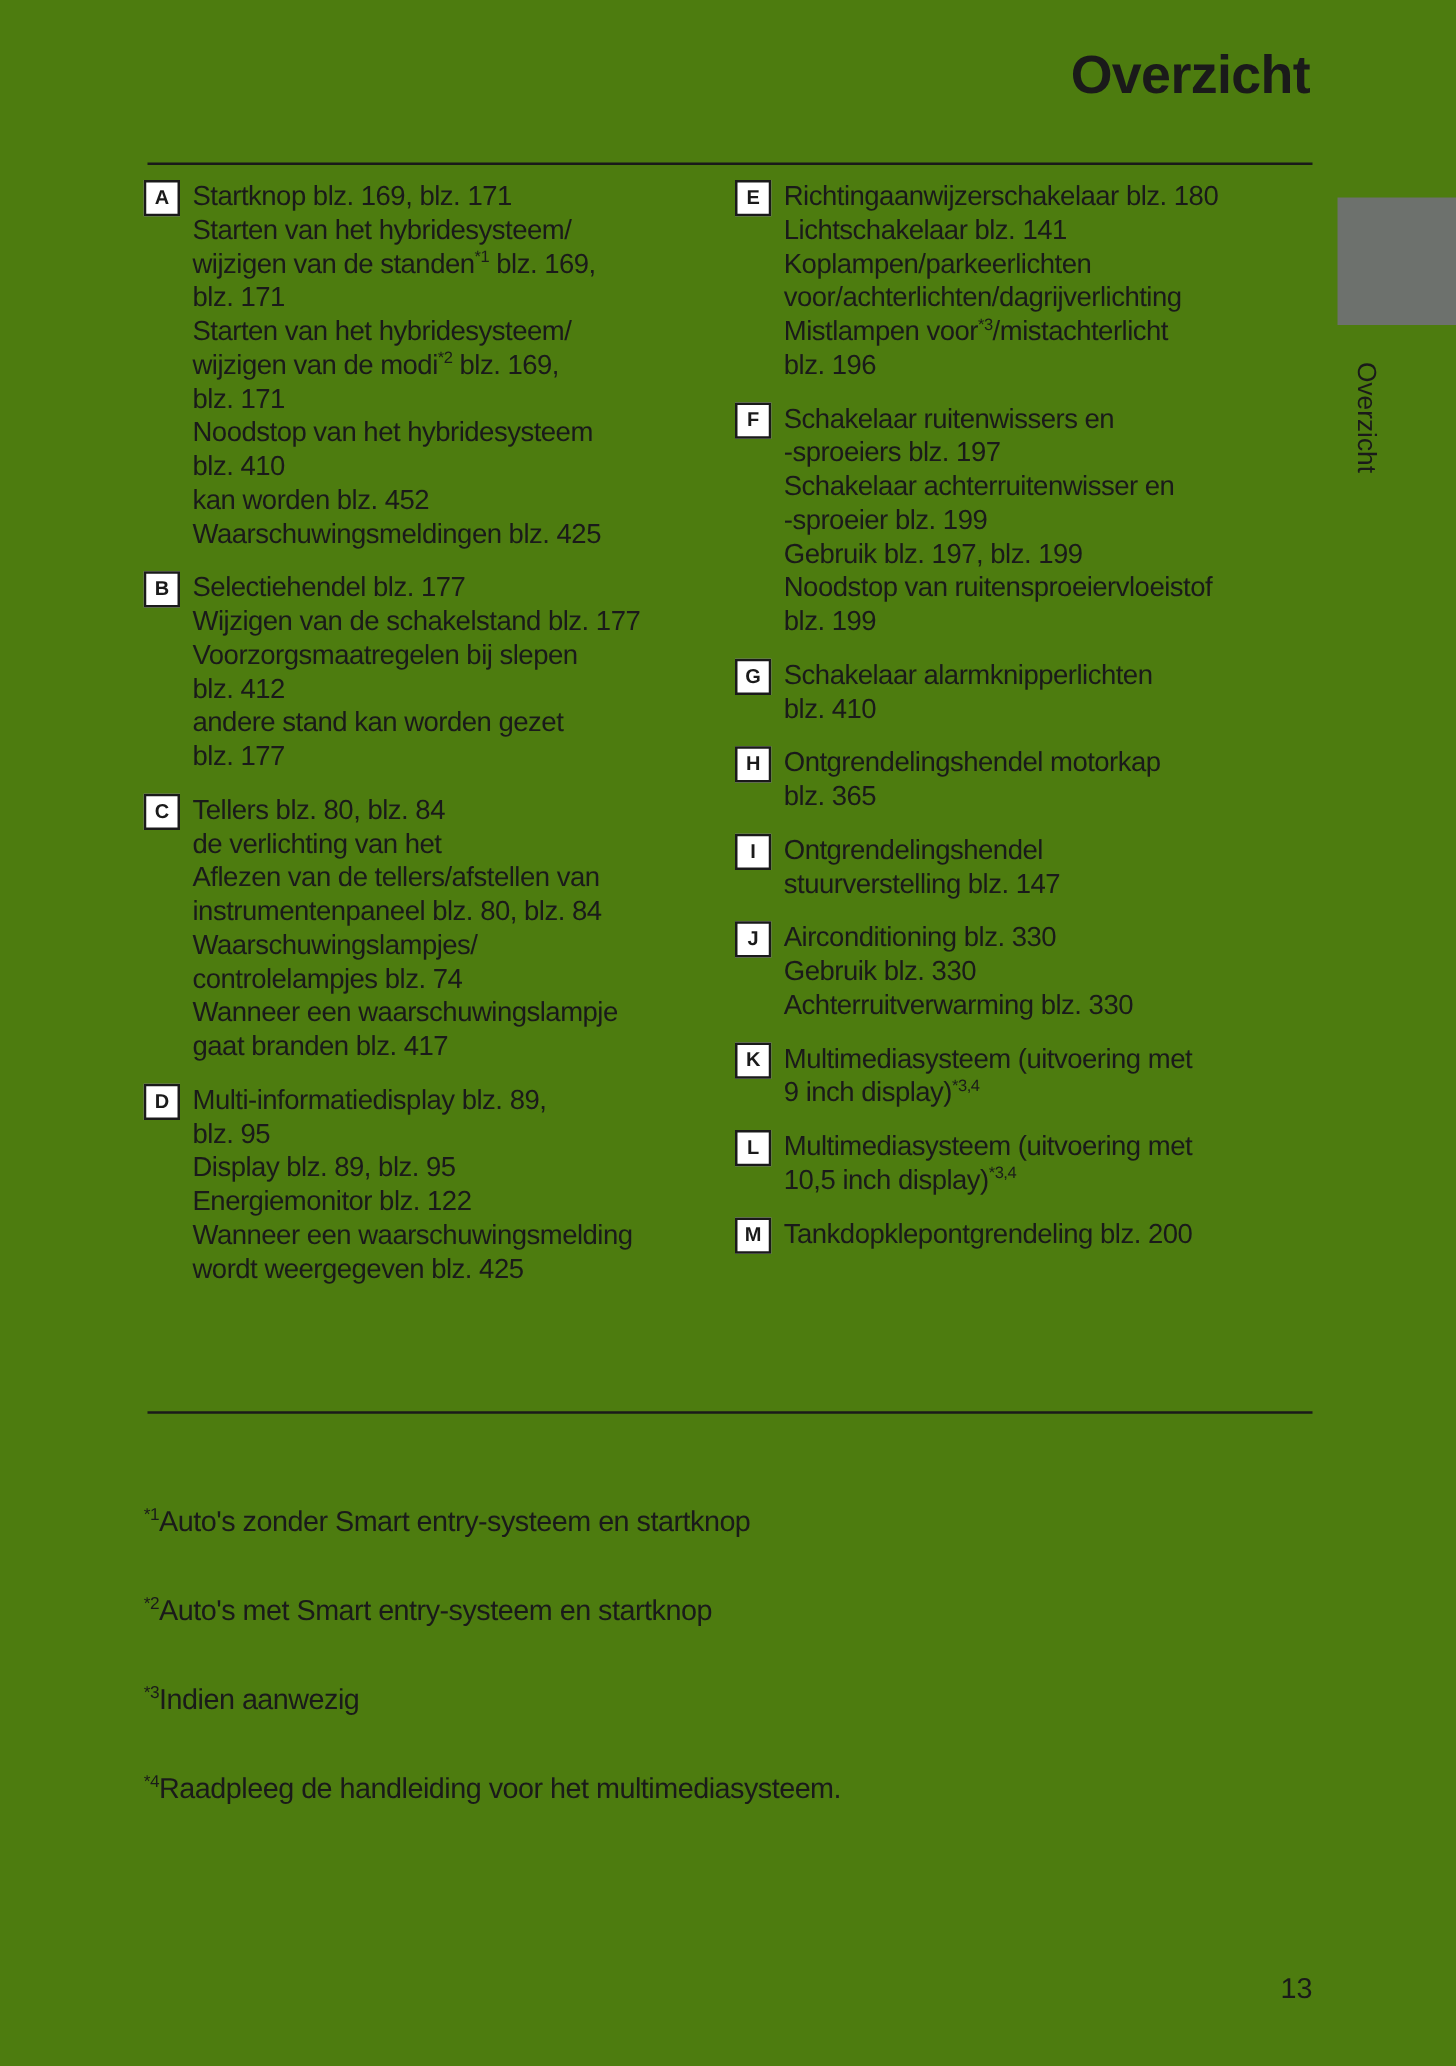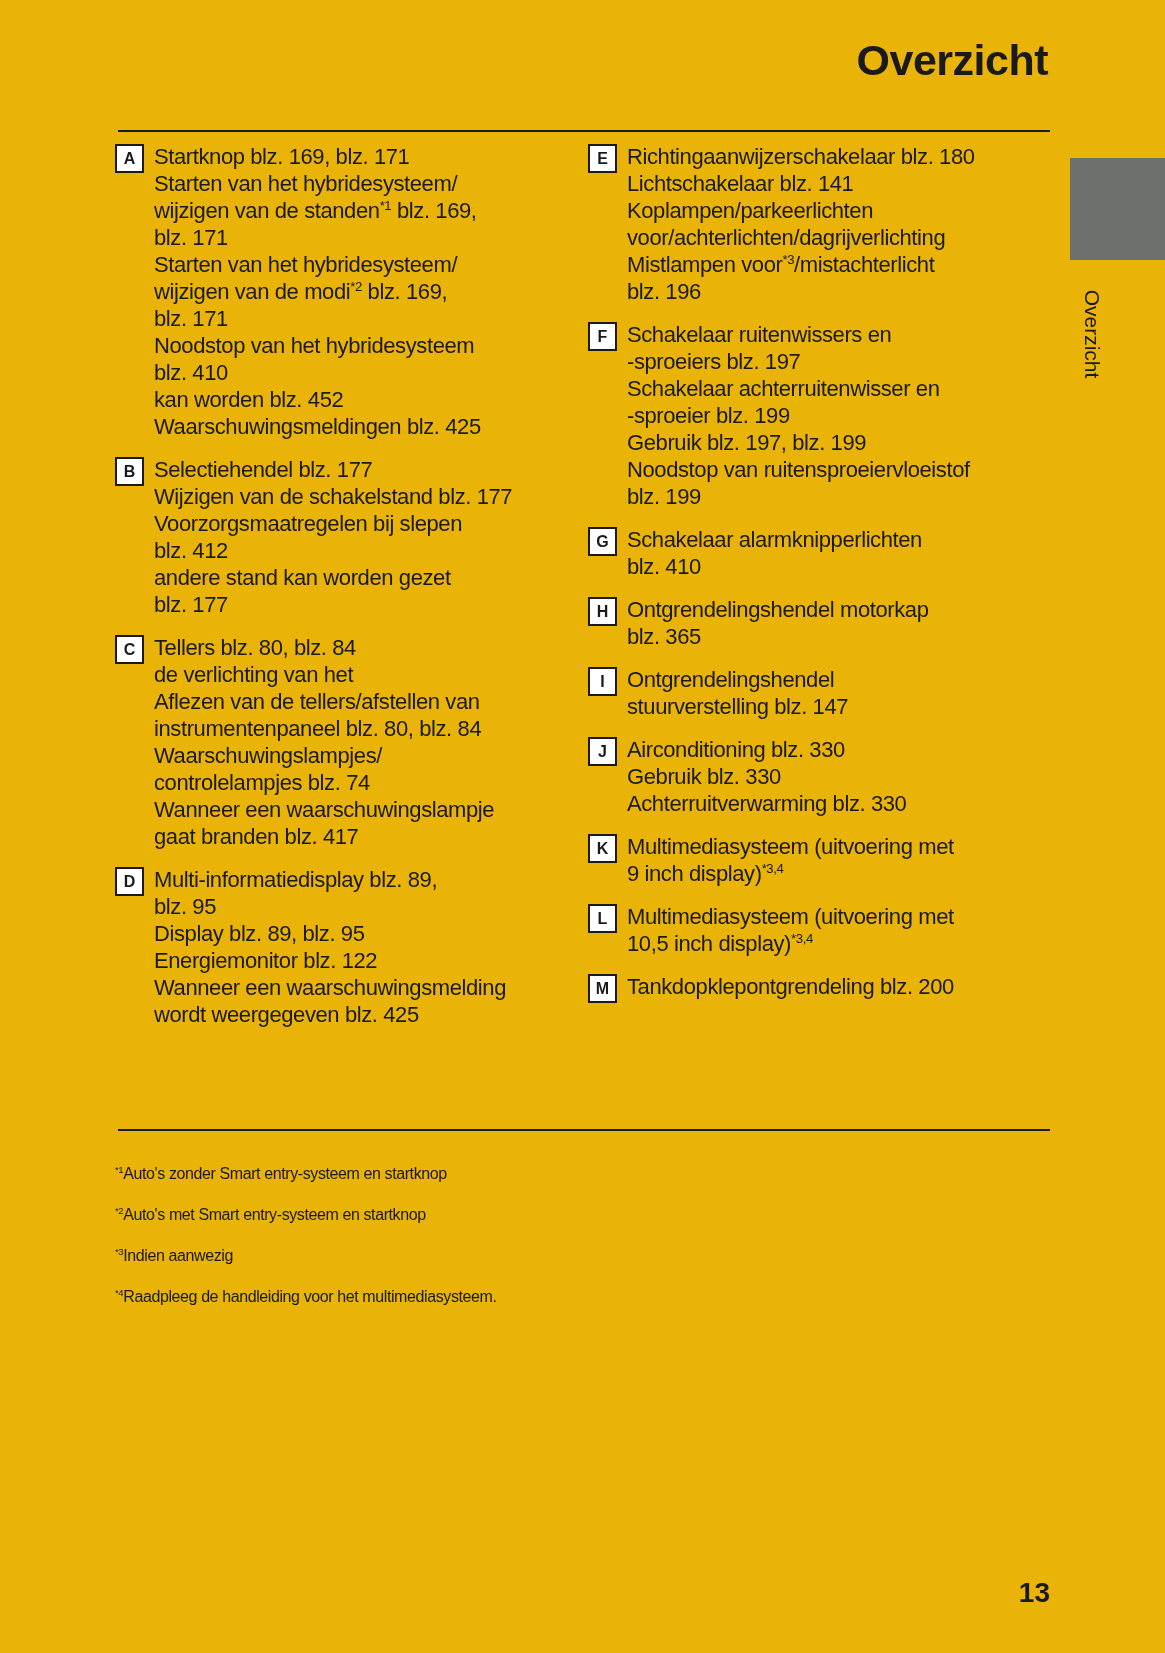--- a/index.html
+++ b/index.html
@@ -1,19 +1,19 @@
 <!DOCTYPE html>
 <html><head>
 <meta charset="utf-8">
 <style>
   html,body{margin:0;padding:0;background:#ffffff;}
   .page{
     position:relative;
     width:1165px;height:1653px;
-    background:#eab308;
+    background:#4d7c0f;
     font-family:"Liberation Sans", sans-serif;
     color:#1a1a1a;
     overflow:hidden;
   }
   .page-title{
     position:absolute;
     top:36px;left:500px;width:548px;
     text-align:right;
     font-size:43px;
     font-weight:bold;
@@ -71,32 +71,33 @@
   sup.fn{
     font-size:60%;
     vertical-align:super;
     line-height:0;
   }
   .footnotes{
     position:absolute;
     left:115px;top:1160px;width:820px;
   }
   .footnote{
-    font-size:16px;
+    font-size:23px;
     line-height:27px;
     letter-spacing:-0.4px;
     margin-bottom:14px;
     white-space:nowrap;
+    margin-top:44px;
   }
   .page-number{
     position:absolute;
     left:970px;top:1577px;width:80px;
     text-align:right;
-    font-size:28px;
-    font-weight:bold;
+    font-size:23px;
+    font-weight:normal;
   }
 </style>
 </head>
 <body>
 
 <div class="page">
 
   <div class="page-title">Overzicht</div>
 
   <div class="rule rule-top"></div>

